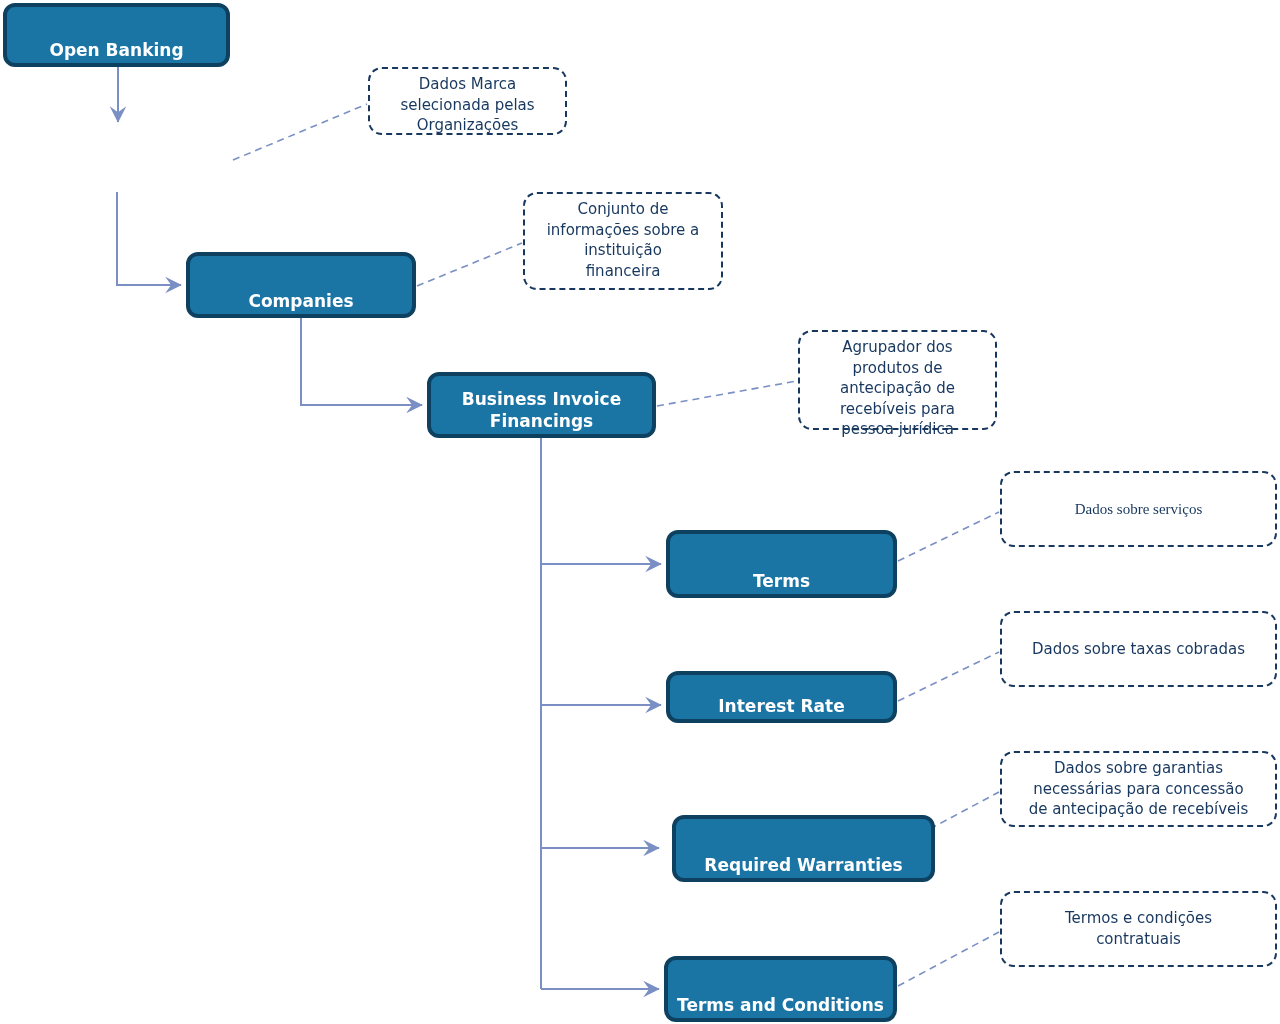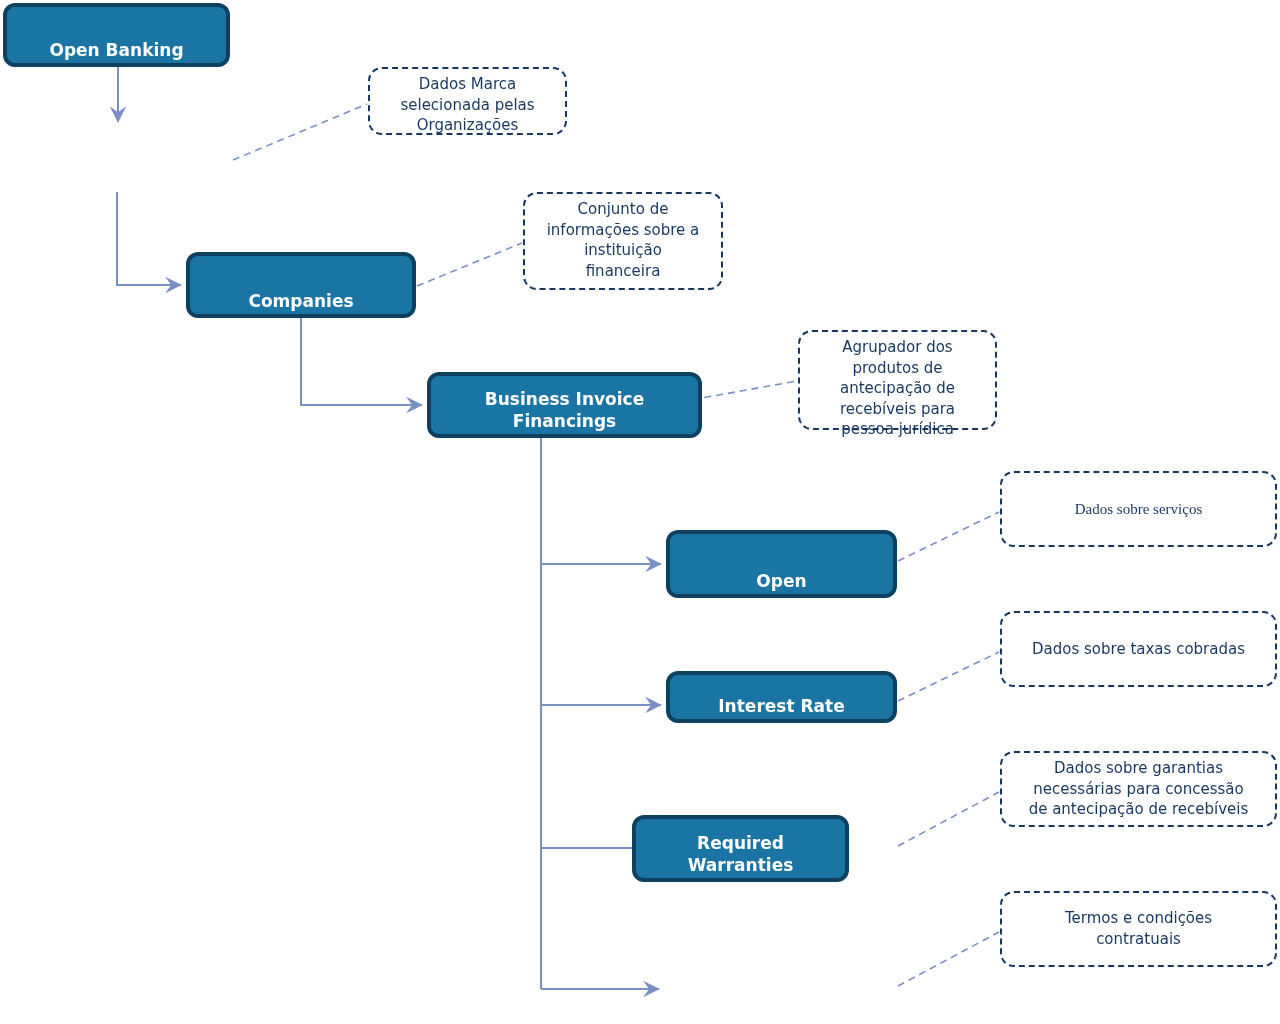--- a/index.html
+++ b/index.html
@@ -84,36 +84,39 @@
 
   <div class="node" style="left:3px;top:3px;width:227px;height:64px;">
     <span>Open Banking</span>
   </div>
 
 
   <div class="node" style="left:186px;top:252px;width:230px;height:66px;">
     <span>Companies</span>
   </div>
 
-  <div class="node" style="left:427px;top:372px;width:275px;height:66px;">
+  <div class="node" style="left:427px;top:372px;width:229px;height:66px;">
     <span>Business Invoice Financings</span>
   </div>
 
   <div class="node" style="left:666px;top:530px;width:231px;height:68px;">
-    <span>Open</span>
+    <span>Terms</span>
   </div>
 
   <div class="node" style="left:666px;top:671px;width:231px;height:52px;">
     <span>Interest Rate</span>
   </div>
 
-  <div class="node" style="left:632px;top:815px;width:217px;height:67px;">
+  <div class="node" style="left:672px;top:815px;width:263px;height:67px;">
     <span>Required Warranties</span>
   </div>
 
+  <div class="node" style="left:664px;top:956px;width:233px;height:66px;">
+    <span>Terms and Conditions</span>
+  </div>
 
   <div class="note" style="left:368px;top:67px;width:199px;height:68px;">
     <span class="note-text">Dados Marca
 selecionada pelas
 Organizações</span>
   </div>
 
   <div class="note" style="left:523px;top:192px;width:200px;height:98px;">
     <span class="note-text">Conjunto de
 informações sobre a

